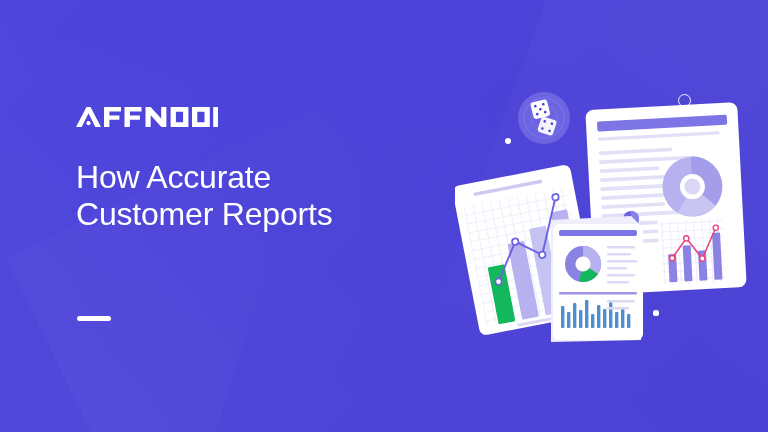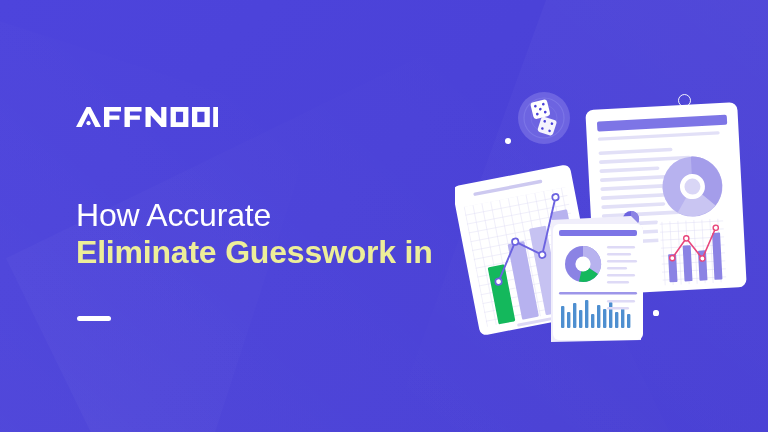--- a/index.html
+++ b/index.html
@@ -77,21 +77,20 @@
   .logo svg { display: block; }
 
   .headline {
     position: absolute;
     left: 76px;
     top: 159px;
     width: 400px;
     font-size: 32px;
     line-height: 37px;
     letter-spacing: -0.2px;
-    margin-top: 38px;
   }
   .hl-line { display: block; white-space: nowrap; }
   .hl-white {
     color: #ffffff;
     font-weight: 400;
   }
   .hl-accent {
     color: #edee99;
     font-weight: 700;
   }
@@ -149,21 +148,21 @@
 
         <path d="M116 2 L133.8 2 L133.8 22 L116 22 Z M121.3 6.7 L121.3 17.3 L128.5 17.3 L128.5 6.7 Z"></path>
 
         <path d="M137.2 2 L142.5 2 L142.5 9.6 L149.4 2 L156.3 2 L147.6 11.6 L156.8 22 L149.7 22 L142.5 13.6 L142.5 22 L137.2 22 Z" transform="translate(0,0)"></path>
       </g>
     </svg>
   </div>
 
   <div class="headline">
     <span class="hl-line hl-white">How Accurate</span>
-    <span class="hl-line hl-accent">Eliminate Guesswork in</span>
+    <span class="hl-line hl-white">Customer Reports</span>
   </div>
 
   <div class="rule"></div>
 
   <div class="illo">
     <svg width="300" height="270" viewBox="0 0 300 270">
       <defs>
         <clipPath id="clipGridCard">
           <rect x="10" y="96" width="120" height="152" rx="7"></rect>
         </clipPath>

